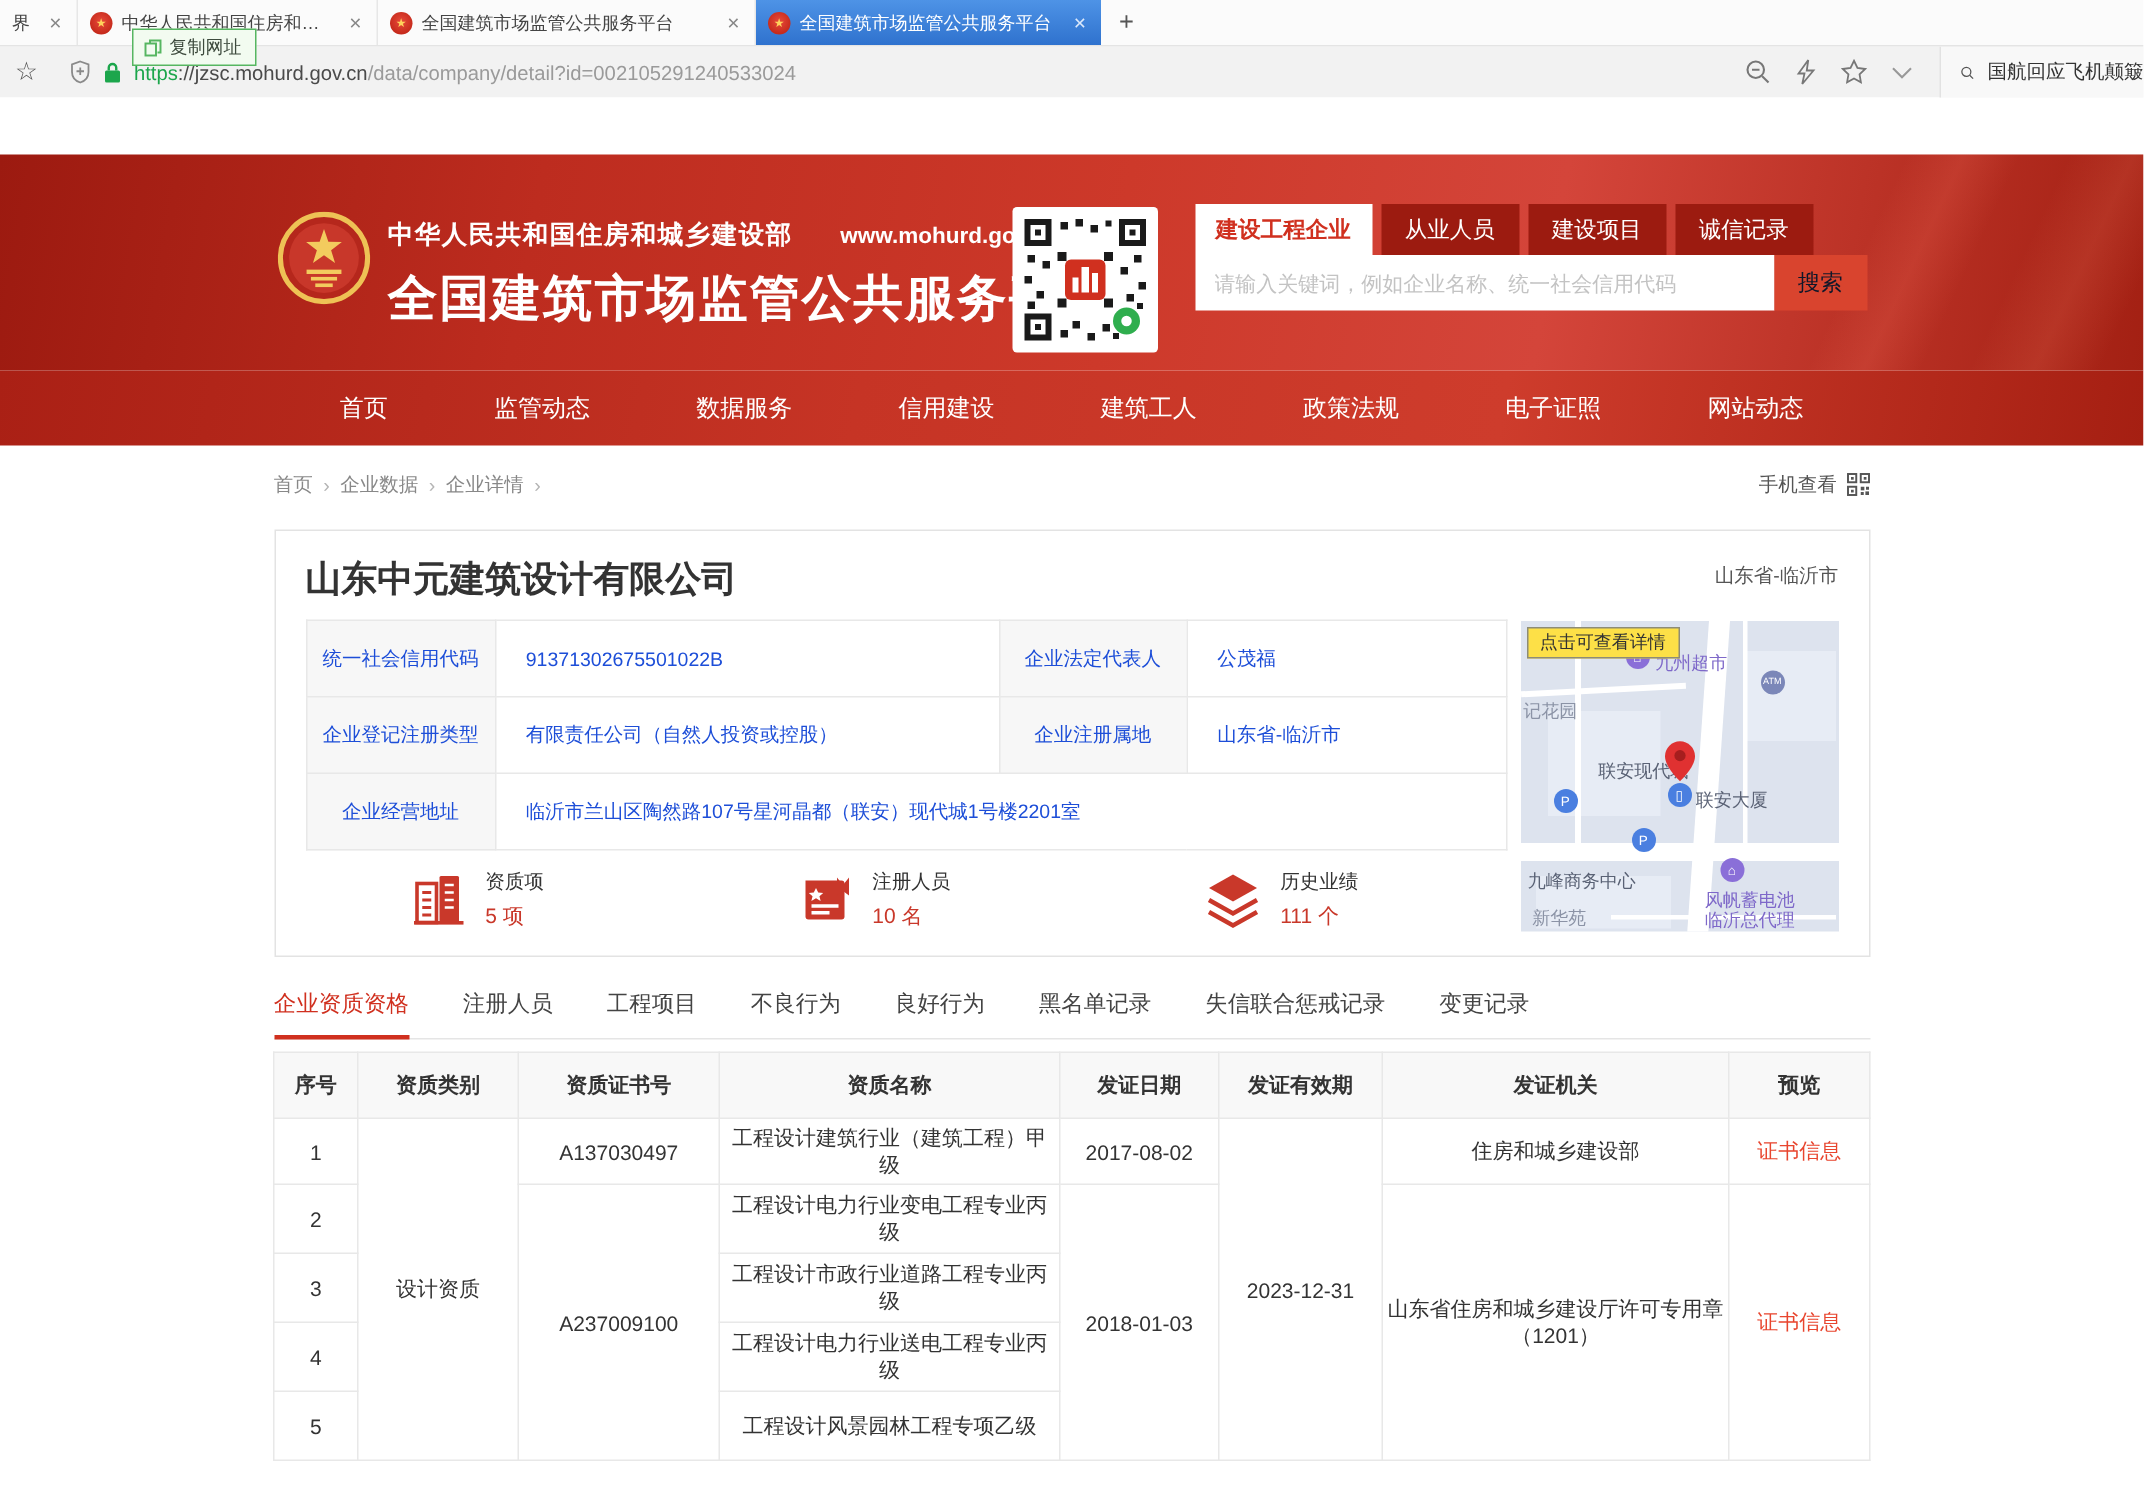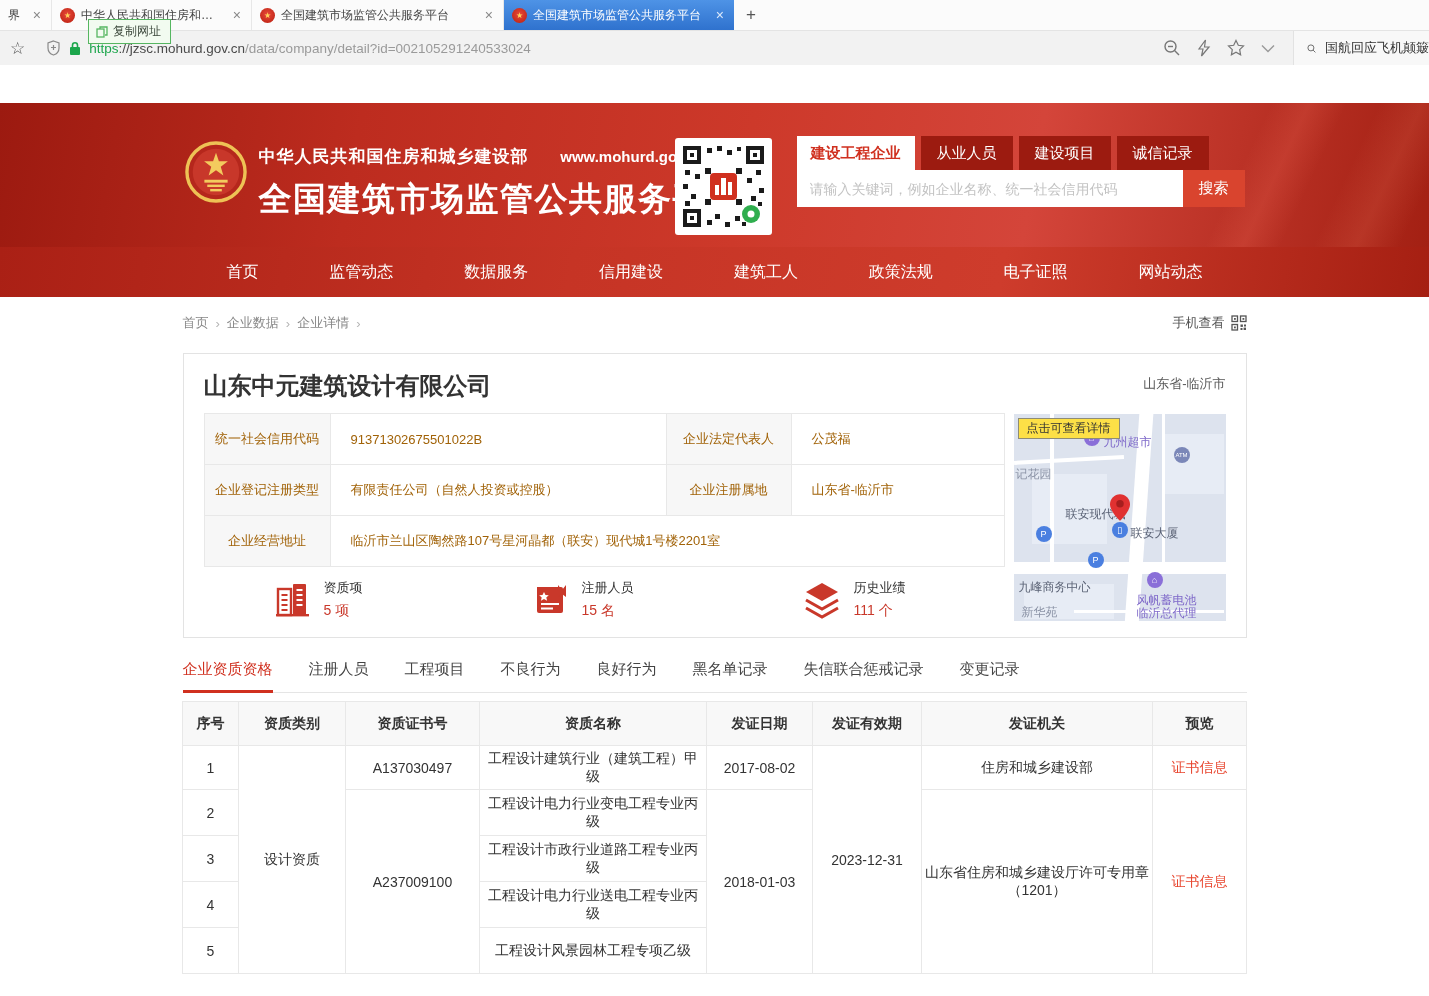--- a/index.html
+++ b/index.html
@@ -44,38 +44,38 @@
   .title-line2 { font-size:33px; font-weight:bold; letter-spacing:1.5px; margin-top:9px; }
   .qr-card { position:absolute; left:492px; top:35px; width:97px; height:97px; background:#fff; border-radius:3px; display:flex; align-items:center; justify-content:center; }
 
   .search-module { position:absolute; left:614px; top:33px; width:448px; }
   .search-tabs { display:flex; gap:6px; height:34px; }
   .search-tab { min-width:92px; padding:0 14px; display:flex; align-items:center; justify-content:center; font-size:15px; color:#fff; background:#9c1b10; cursor:pointer; }
   .search-tab.active { background:#fff; color:#d0301f; font-weight:bold; }
   .search-row { display:flex; height:37px; }
   .search-input { flex:1; border:none; outline:none; background:#fff; padding:0 13px; font-size:14px; color:#0c4a6e; font-family:inherit; }
   .search-input::placeholder { color:#c3c3c3; }
-  .search-btn { width:62px; background:#d9442e; color:#ffffff; border:none; font-size:15px; font-family:inherit; cursor:pointer; }
+  .search-btn { width:62px; background:#d9442e; color:#0f172a; border:none; font-size:15px; font-family:inherit; cursor:pointer; }
 
   
   .nav { height:50px; background:linear-gradient(100deg,#aa2015 0%,#c63425 40%,#ce3c2c 70%,#a51f12 100%); }
   .nav-inner { width:1064px; margin:0 auto; height:100%; display:flex; justify-content:space-between; align-items:center; padding:0 44px; }
   .nav-item { color:#fff; font-size:16px; cursor:pointer; }
 
   
   .crumb-row { width:1064px; margin:17px auto 0; display:flex; align-items:center; font-size:13px; color:#888; }
   .crumb-item { cursor:pointer; }
   .crumb-sep { margin:0 7px; color:#b5b5b5; }
   .crumb-right { margin-left:auto; display:flex; align-items:center; gap:6px; color:#555; }
 
   
   .company-card { width:1064px; margin:21px auto 0; height:285px; border:1px solid #e3e3e3; position:relative; }
   .company-title { position:absolute; left:20px; top:16px; font-size:24px; font-weight:bold; color:#333; }
   .company-region { position:absolute; right:20px; top:21px; font-size:13px; color:#555; }
-  .info-table { position:absolute; left:20px; top:59px; border-collapse:collapse; font-size:13px; color:#a16207; }
+  .info-table { position:absolute; left:20px; top:59px; border-collapse:collapse; font-size:13px; color:#1d4ed8; }
   .info-table td { border:1px solid #e8e8e8; height:51px; }
   .info-label { background:#f7f7f7; text-align:center; }
   .info-value { padding-left:20px; background:#fff;margin-left:32px; }
   .stats { position:absolute; left:0; top:225px; width:810px; height:52px; }
   .stat { position:absolute; display:flex; gap:12px; align-items:center; }
   .stat-1 { left:90px; } .stat-2 { left:348px; } .stat-3 { left:618px; }
   .stat-text { display:flex; flex-direction:column; gap:5px; }
   .stat-label { font-size:13px; color:#333; }
   .stat-value { font-size:14px; color:#c9382a; }
 
@@ -356,21 +356,21 @@
     </div>
     <div class="stat stat-2">
       <svg width="38" height="38" viewBox="0 0 38 38">
         <path d="M5 6h24a2 2 0 012 2v22a2 2 0 01-2 2H7a2 2 0 01-2-2z" fill="#c9382a"></path>
         <path d="M26 4l4 5 4-5v12l-4-3-4 3z" fill="#c9382a"></path>
         <path d="M12 11l1.5 3 3.3.3-2.5 2.2.8 3.2-3.1-1.8-3.1 1.8.8-3.2-2.5-2.2 3.3-.3z" fill="#fff"></path>
         <path d="M9 23h18M9 27.5h12" stroke="#fff" stroke-width="2.2"></path>
       </svg>
       <div class="stat-text">
         <span class="stat-label">注册人员</span>
-        <span class="stat-value">15 名</span>
+        <span class="stat-value">10 名</span>
       </div>
     </div>
     <div class="stat stat-3">
       <svg width="40" height="38" viewBox="0 0 40 38">
         <path d="M20 2l16 9-16 9L4 11z" fill="#c9382a"></path>
         <path d="M4 19l16 9 16-9" fill="none" stroke="#c9382a" stroke-width="3"></path>
         <path d="M4 27l16 9 16-9" fill="none" stroke="#c9382a" stroke-width="3"></path>
       </svg>
       <div class="stat-text">
         <span class="stat-label">历史业绩</span>

